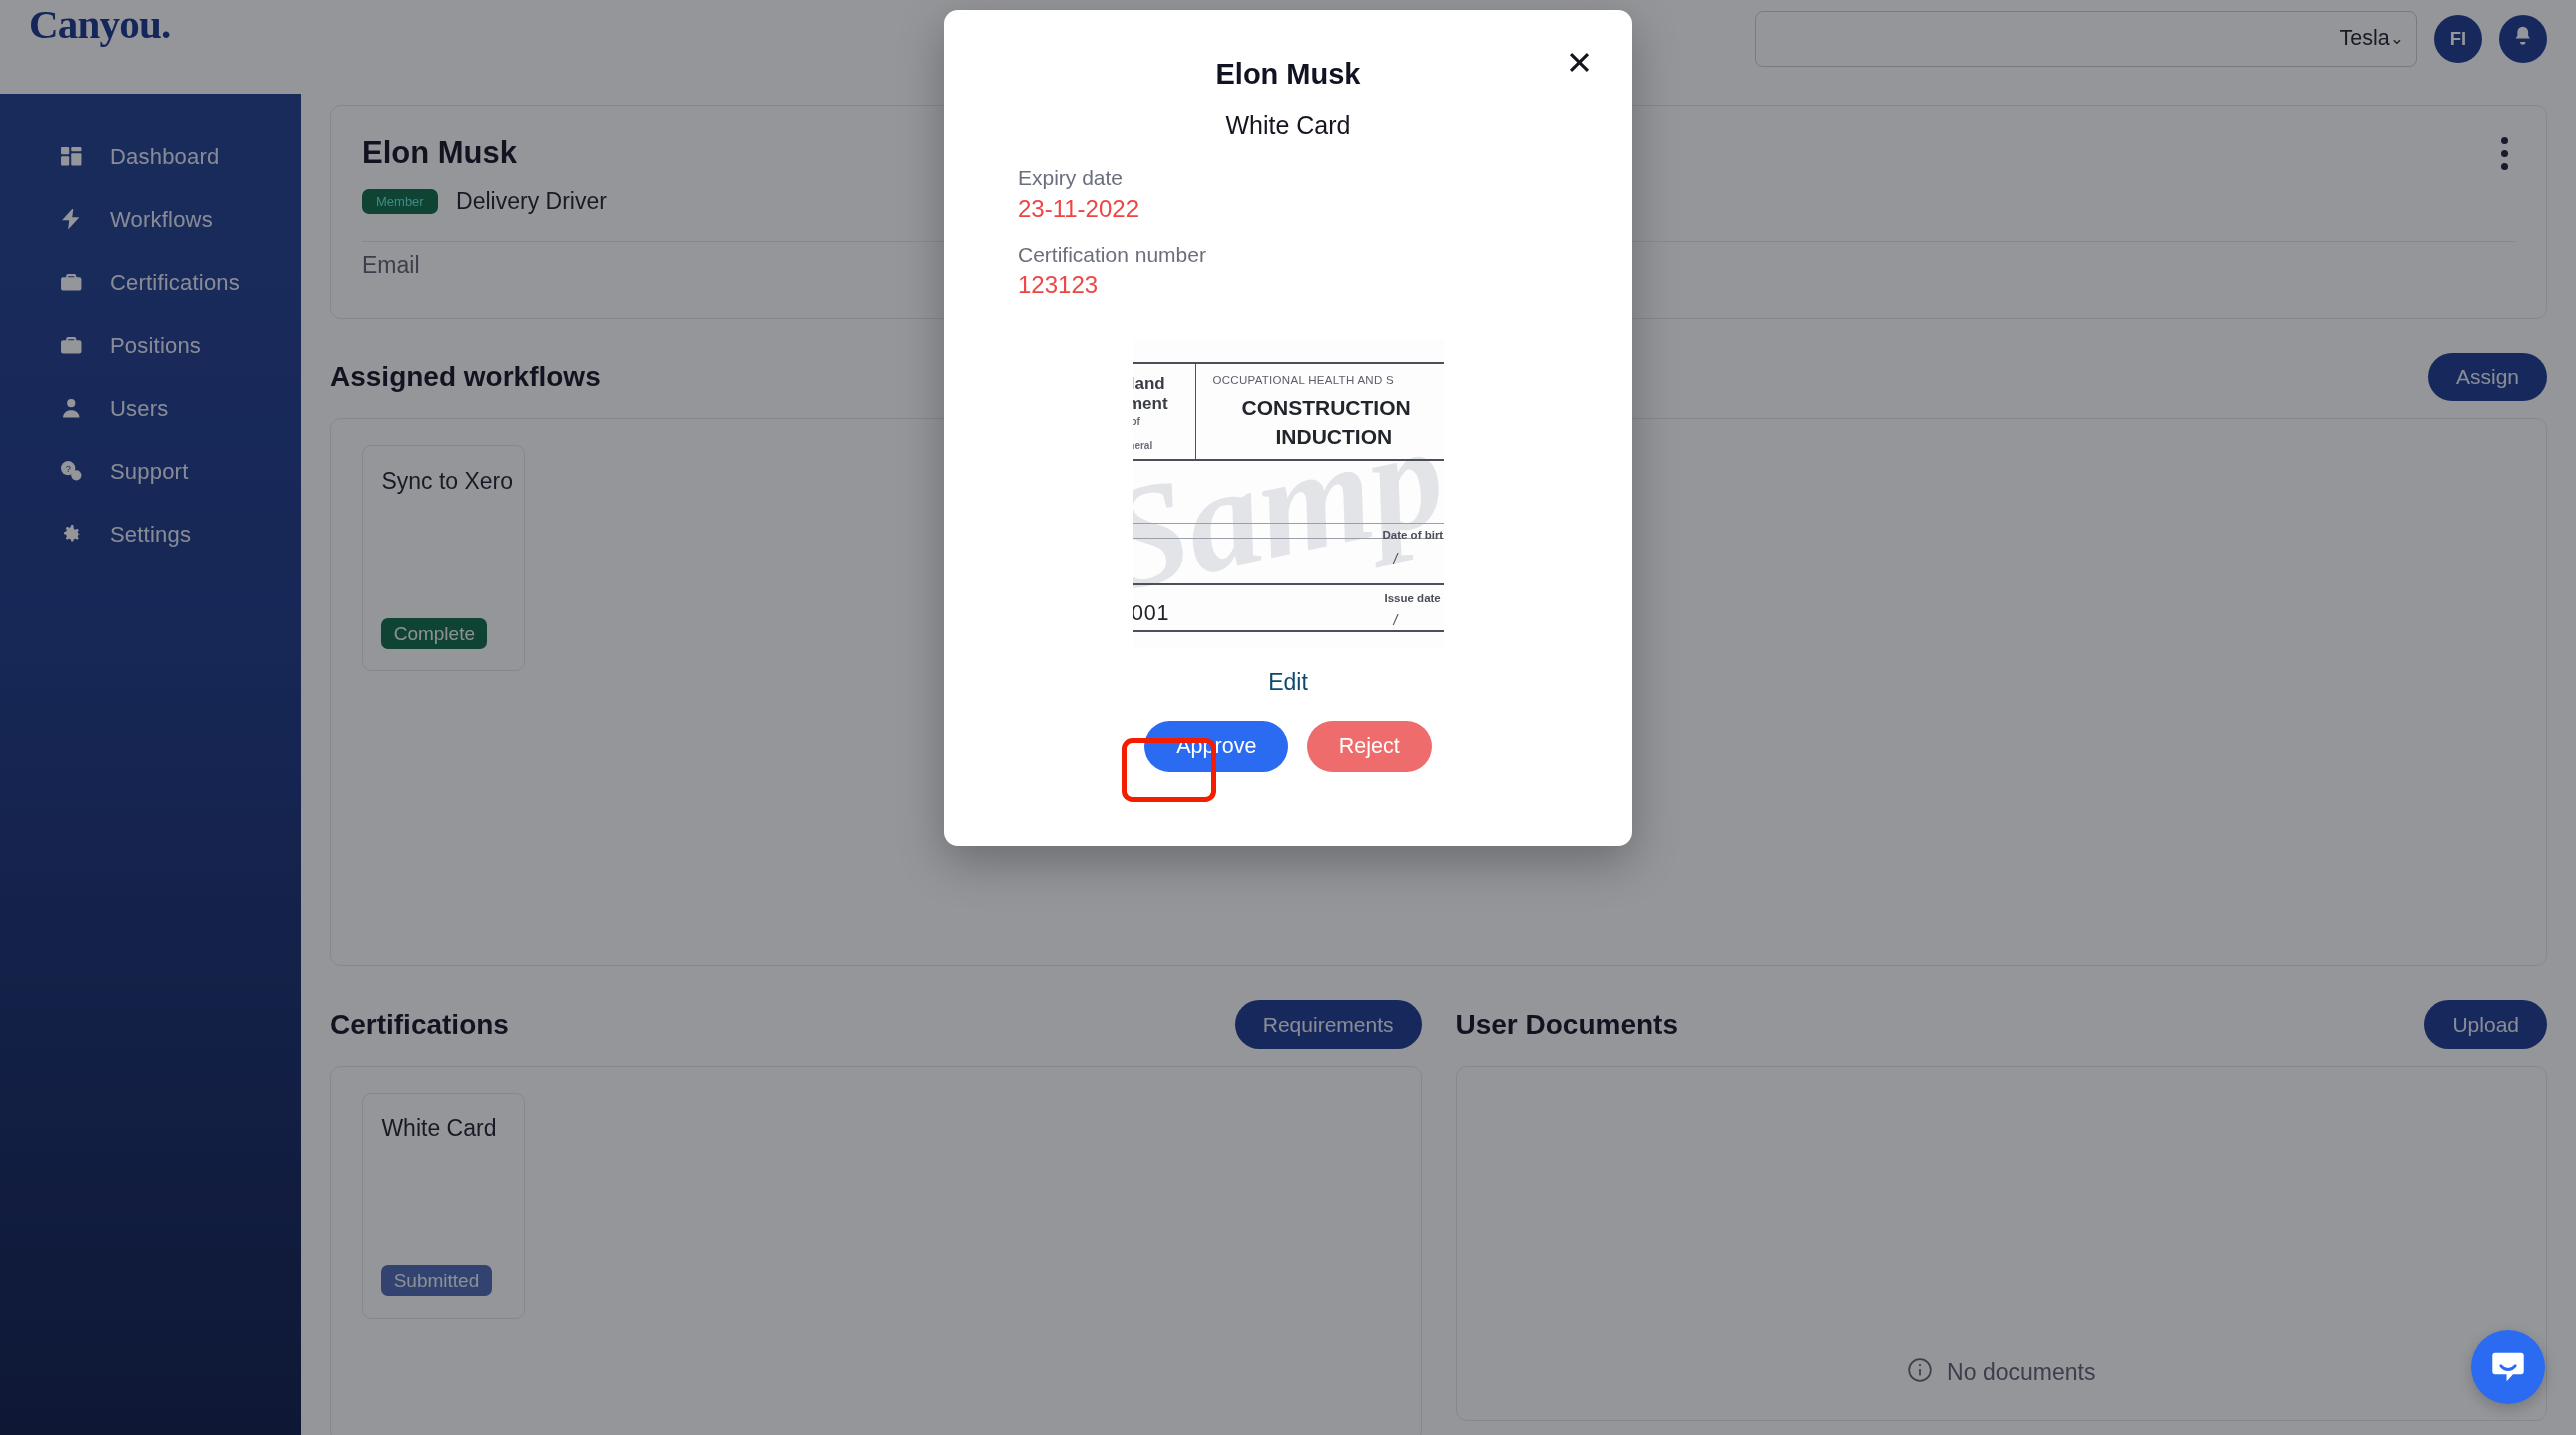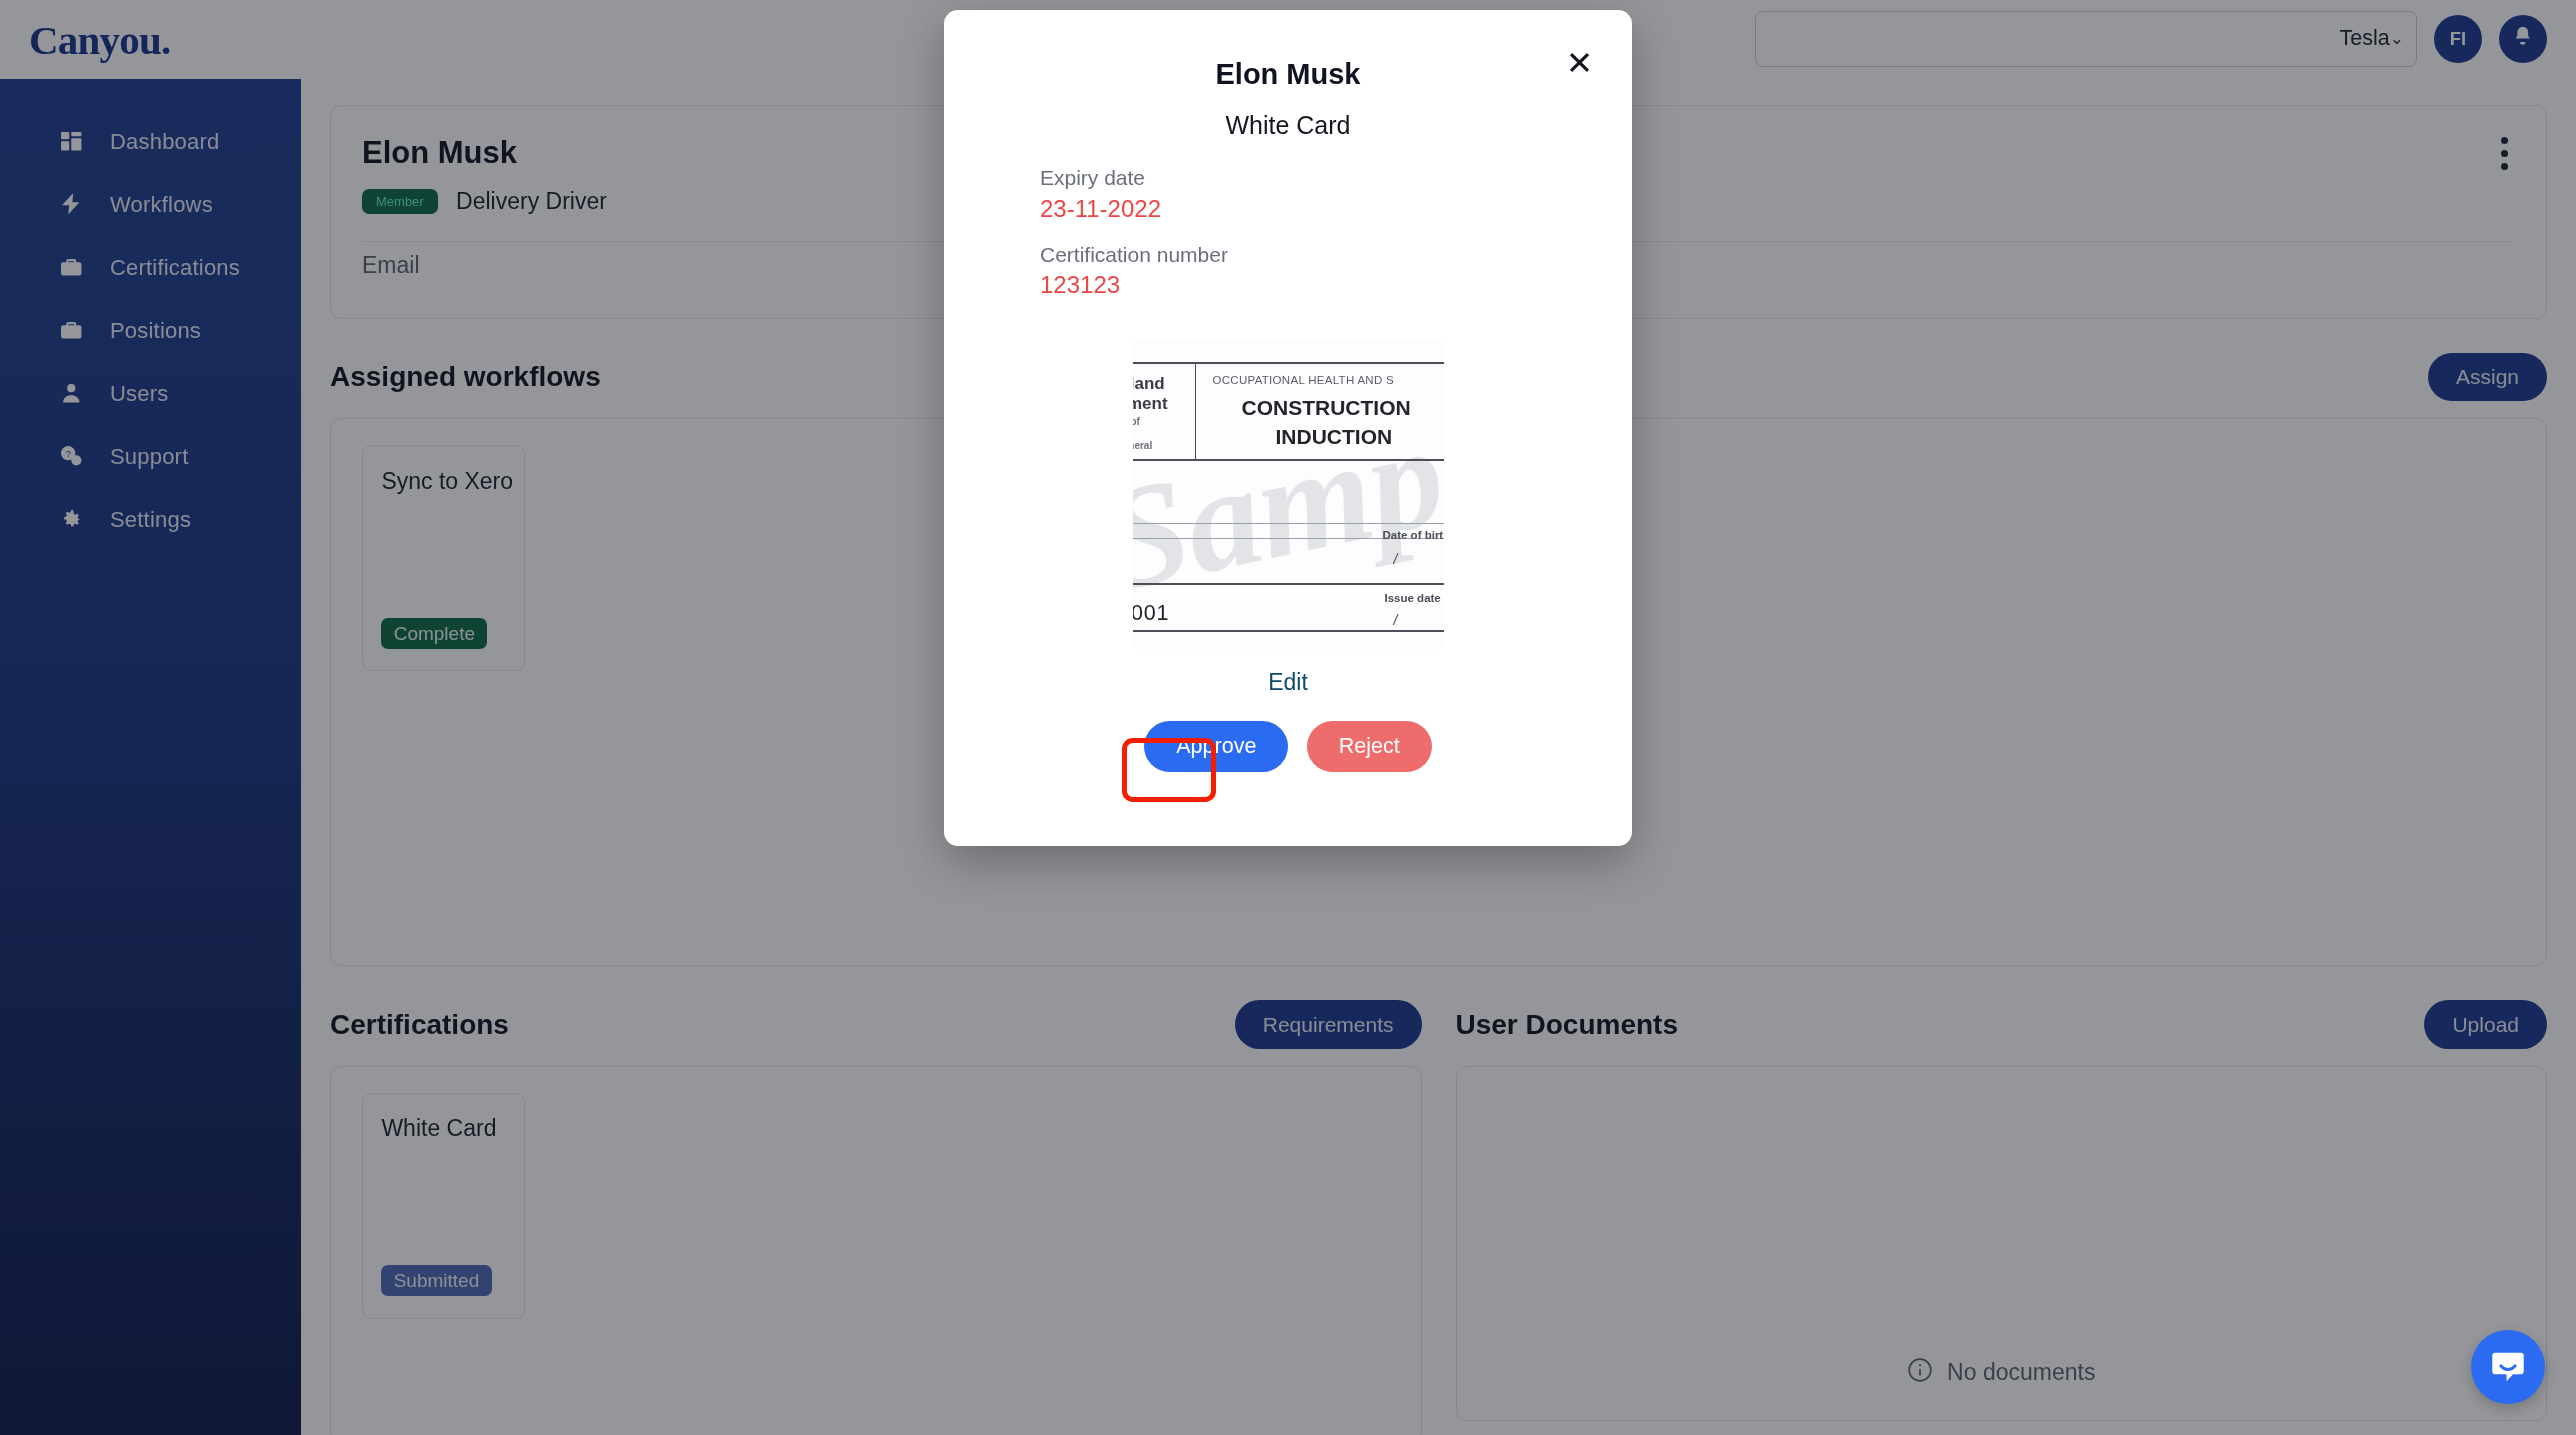--- a/index.html
+++ b/index.html
@@ -13,21 +13,21 @@
   
   #app{position:absolute;inset:0;display:flex;}
 
   
   #sidebar{
     width:301px;height:1435px;flex:0 0 301px;
     background:linear-gradient(180deg,#1e3e8f 0%,#1d3c8c 18%,#1a3684 45%,#11255f 78%,#0a1a48 100%);
     position:relative;z-index:2;
   }
   #brand{
-    height:79px;display:flex;align-items:center;padding-left:29px;
+    height:94px;display:flex;padding-left:29px;
     background:#ffffff;
   }
   #brand .logo{
     font-family:"Liberation Serif", serif;
     font-size:41px;font-weight:700;color:#16348a;letter-spacing:-0.8px;
   }
   .nav{padding-top:31px;}
   .nav-item{
     display:flex;align-items:center;height:63px;padding-left:58px;gap:26px;
     color:#d7dced;font-size:22px;cursor:pointer;
@@ -126,21 +126,21 @@
     display:flex;flex-direction:column;align-items:center;
     padding:0;overflow:hidden;
   }
   #modal-close{
     position:absolute;top:35px;right:35px;width:35px;height:35px;cursor:pointer;
     display:flex;align-items:center;justify-content:center;
   }
   #modal-close svg{width:29px;height:29px;stroke:#14161f;stroke-width:2.6;}
   #modal-title{font-size:29px;font-weight:700;color:#101322;margin-top:48px;}
   #modal-subtitle{font-size:25px;color:#14161f;margin-top:20px;font-weight:400;}
-  .modal-body{width:100%;padding:0 96px;box-sizing:border-box;margin-top:26px;}
+  .modal-body{width:100%;padding:0 74px;box-sizing:border-box;margin-top:26px;}
   .m-label{font-size:21px;color:#6b6f7c;margin-bottom:4.6px;}
   .m-value{font-size:24px;color:#ef4444;font-weight:500;margin-bottom:20px;}
 
   
   #cert-wrap{
     width:311px;height:310px;margin:20px auto 0 auto;overflow:hidden;
     background:#ffffff;position:relative;
   }
   #cert-img{
     position:absolute;left:-55px;top:0;width:429px;height:310px;

